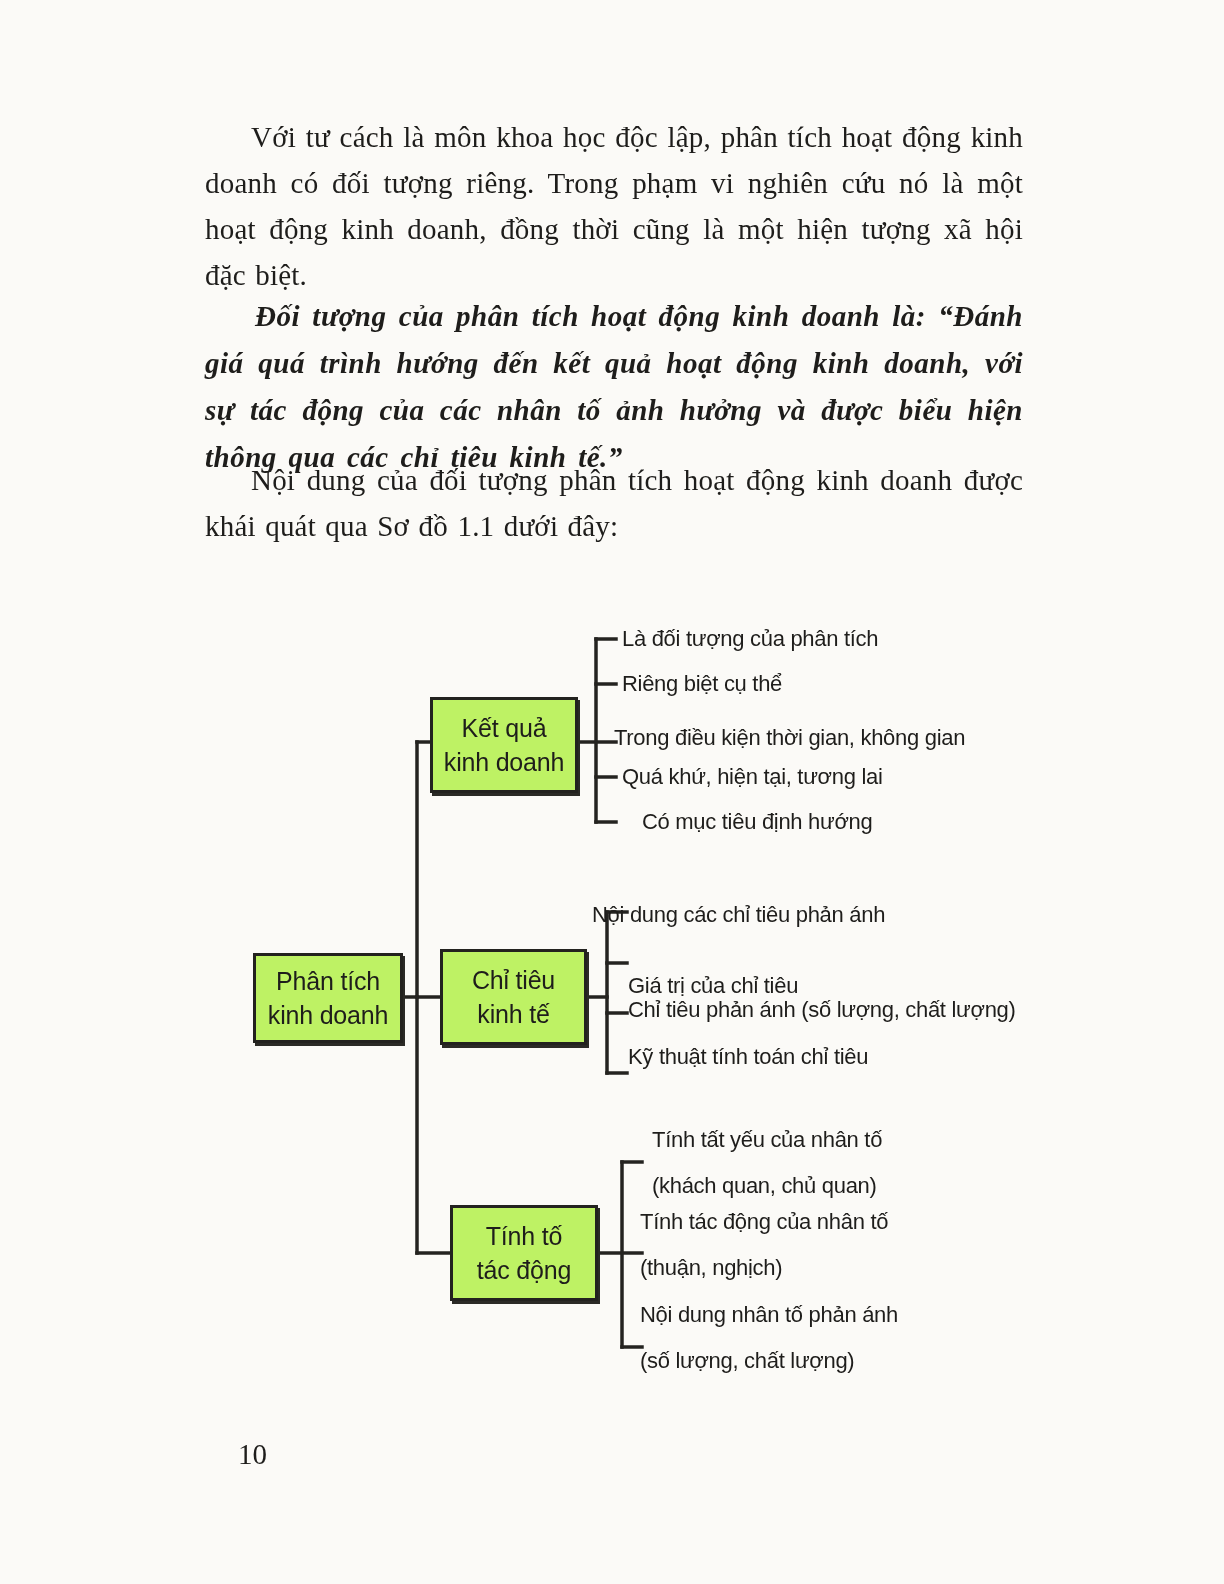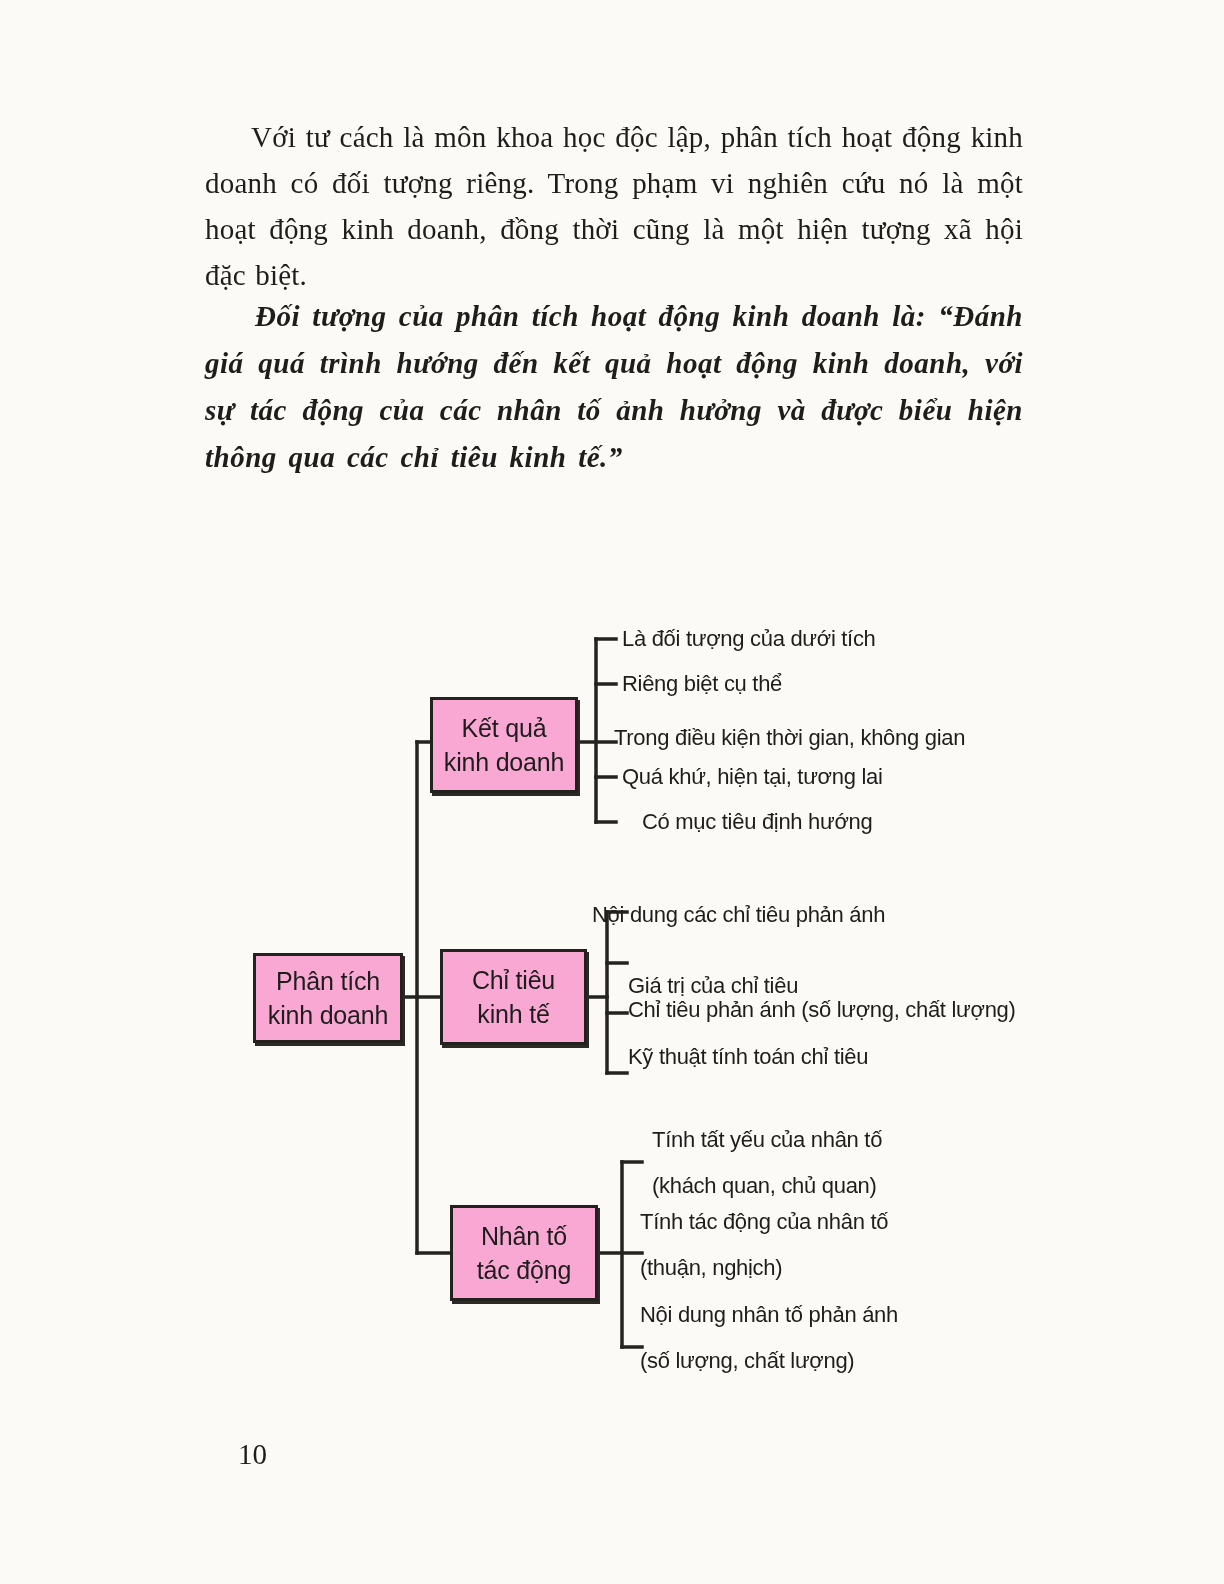--- a/index.html
+++ b/index.html
@@ -53,21 +53,21 @@
     position: absolute;
     left: 0;
     top: 0;
     pointer-events: none;
   }
   .node {
     position: absolute;
     box-sizing: border-box;
     border: 3px solid #23221f;
     box-shadow: 2px 3px 0 #2b2a26;
-    background: #f9a8d4;
+    background: #bef264;
     display: flex;
     align-items: center;
     justify-content: center;
     text-align: center;
     font-family: "Liberation Sans", "DejaVu Sans", sans-serif;
     font-size: 25px;
     line-height: 34px;
     white-space: pre-line;
     letter-spacing: -0.2px;
   }
@@ -87,20 +87,21 @@
     font-size: 29px;
   }
 </style>
 </head>
 <body>
 
 <div class="page">
 
   <p class="body-par p2">Đối tượng của phân tích hoạt động kinh doanh là: “Đánh giá quá trình hướng đến kết quả hoạt động kinh doanh, với sự tác động của các nhân tố ảnh hưởng và được biểu hiện thông qua các chỉ tiêu kinh tế.”</p>
   <p class="body-par p1">Với tư cách là môn khoa học độc lập, phân tích hoạt động kinh doanh có đối tượng riêng. Trong phạm vi nghiên cứu nó là một hoạt động kinh doanh, đồng thời cũng là một hiện tượng xã hội đặc biệt.</p>
+  <p class="body-par p3">Nội dung của đối tượng phân tích hoạt động kinh doanh được khái quát qua Sơ đồ 1.1 dưới đây:</p>
 
 
   <div>
     <svg class="connectors" width="1224" height="1584" viewBox="0 0 1224 1584">
       <g stroke="#242320" stroke-width="3.5" fill="none" stroke-linecap="square">
 
         <path d="M403 997 H417"></path>
         <path d="M417 742 V1253"></path>
         <path d="M417 742 H430"></path>
         <path d="M417 997 H440"></path>
@@ -127,24 +128,24 @@
       </g>
     </svg>
 
     <div class="node" style="left:253px; top:953px; width:150px; height:90px;">Phân tích
 kinh doanh</div>
 
     <div class="node" style="left:430px; top:697px; width:148px; height:96px;">Kết quả
 kinh doanh</div>
     <div class="node" style="left:440px; top:949px; width:147px; height:96px;">Chỉ tiêu
 kinh tế</div>
-    <div class="node" style="left:450px; top:1205px; width:148px; height:96px;">Nhân tố
+    <div class="node" style="left:450px; top:1205px; width:148px; height:96px;">Tính tố
 tác động</div>
 
-    <div class="leaf" style="left:622px; top:639px;">Là đối tượng của dưới tích</div>
+    <div class="leaf" style="left:622px; top:639px;">Là đối tượng của phân tích</div>
     <div class="leaf" style="left:622px; top:684px;">Riêng biệt cụ thể</div>
     <div class="leaf" style="left:614px; top:738px;">Trong điều kiện thời gian, không gian</div>
     <div class="leaf" style="left:622px; top:777px;">Quá khứ, hiện tại, tương lai</div>
     <div class="leaf" style="left:622px; top:822px;margin-left:20px;">Có mục tiêu định hướng</div>
 
     <div class="leaf" style="left:592px; top:915px;">Nội dung các chỉ tiêu phản ánh</div>
     <div class="leaf" style="left:628px; top:986px;">Giá trị của chỉ tiêu</div>
     <div class="leaf" style="left:628px; top:1010px;">Chỉ tiêu phản ánh (số lượng, chất lượng)</div>
     <div class="leaf" style="left:628px; top:1057px;">Kỹ thuật tính toán chỉ tiêu</div>
 

